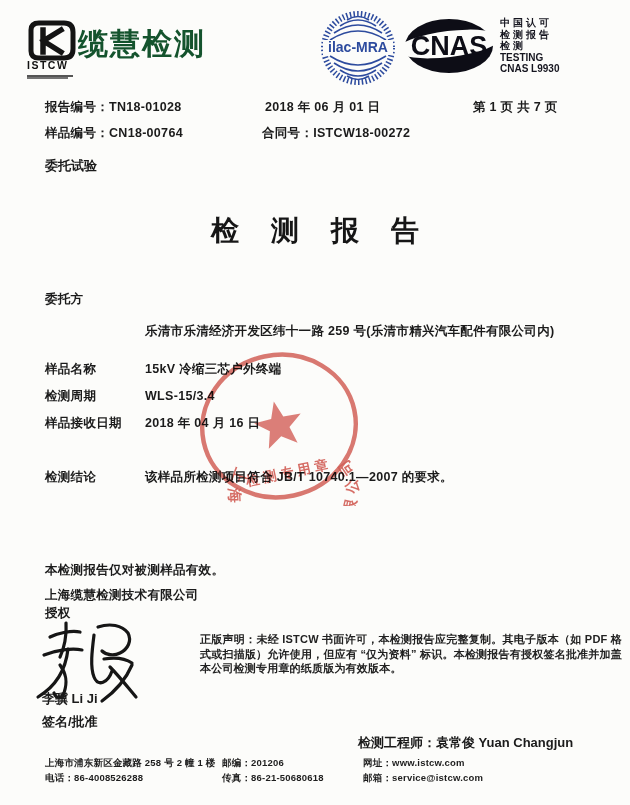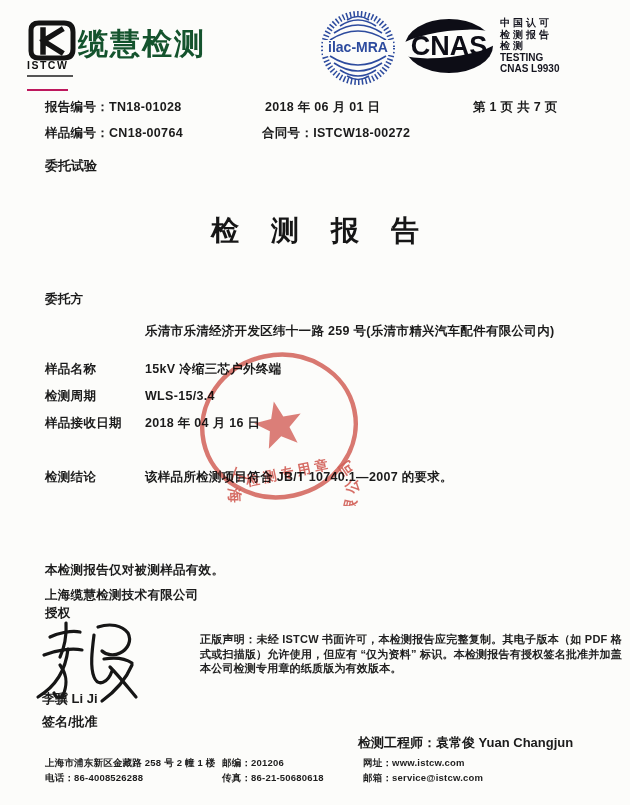--- a/index.html
+++ b/index.html
@@ -10,21 +10,21 @@
   }
   #page{
     position:relative;width:630px;height:805px;
     background:#fcfcfa;color:#1b1b1b;overflow:hidden;
   }
   .abs{position:absolute;}
   .t12{font-size:12.5px;font-weight:700;letter-spacing:.3px;}
   .t13{font-size:13px;font-weight:700;}
   
   .brand-name{left:78px;top:24px;font-size:30px;font-weight:900;letter-spacing:2px;color:#14532d;}
-  .istcw-word{left:27px;top:59px;font-size:10.5px;font-weight:900;letter-spacing:1.5px;color:#111;border-bottom:2px solid #be185d;padding-bottom:18px;}
+  .istcw-word{left:27px;top:59px;font-size:10.5px;font-weight:900;letter-spacing:1.5px;color:#111;border-bottom:2px solid #737373;padding-bottom:6px;}
   .logo-tagline{left:27px;top:75px;width:46px;height:2px;background:#555;}
   .accred{left:500px;top:17px;font-size:10px;font-weight:700;line-height:11.5px;color:#15151f;}
   .accred .cn{letter-spacing:3px;}
   
   .rowlabel{display:inline-block;width:100px;}
   .title{left:0;right:0;top:212px;text-align:center;font-size:28px;font-weight:800;letter-spacing:32px;text-indent:32px;color:#161616;}
   
   #stamp{left:192px;top:338px;mix-blend-mode:multiply;opacity:.88;}
   
   .disclaimer{left:200px;top:632px;width:422px;font-size:11px;font-weight:600;line-height:14.5px;letter-spacing:.2px;text-align:justify;color:#222;}

